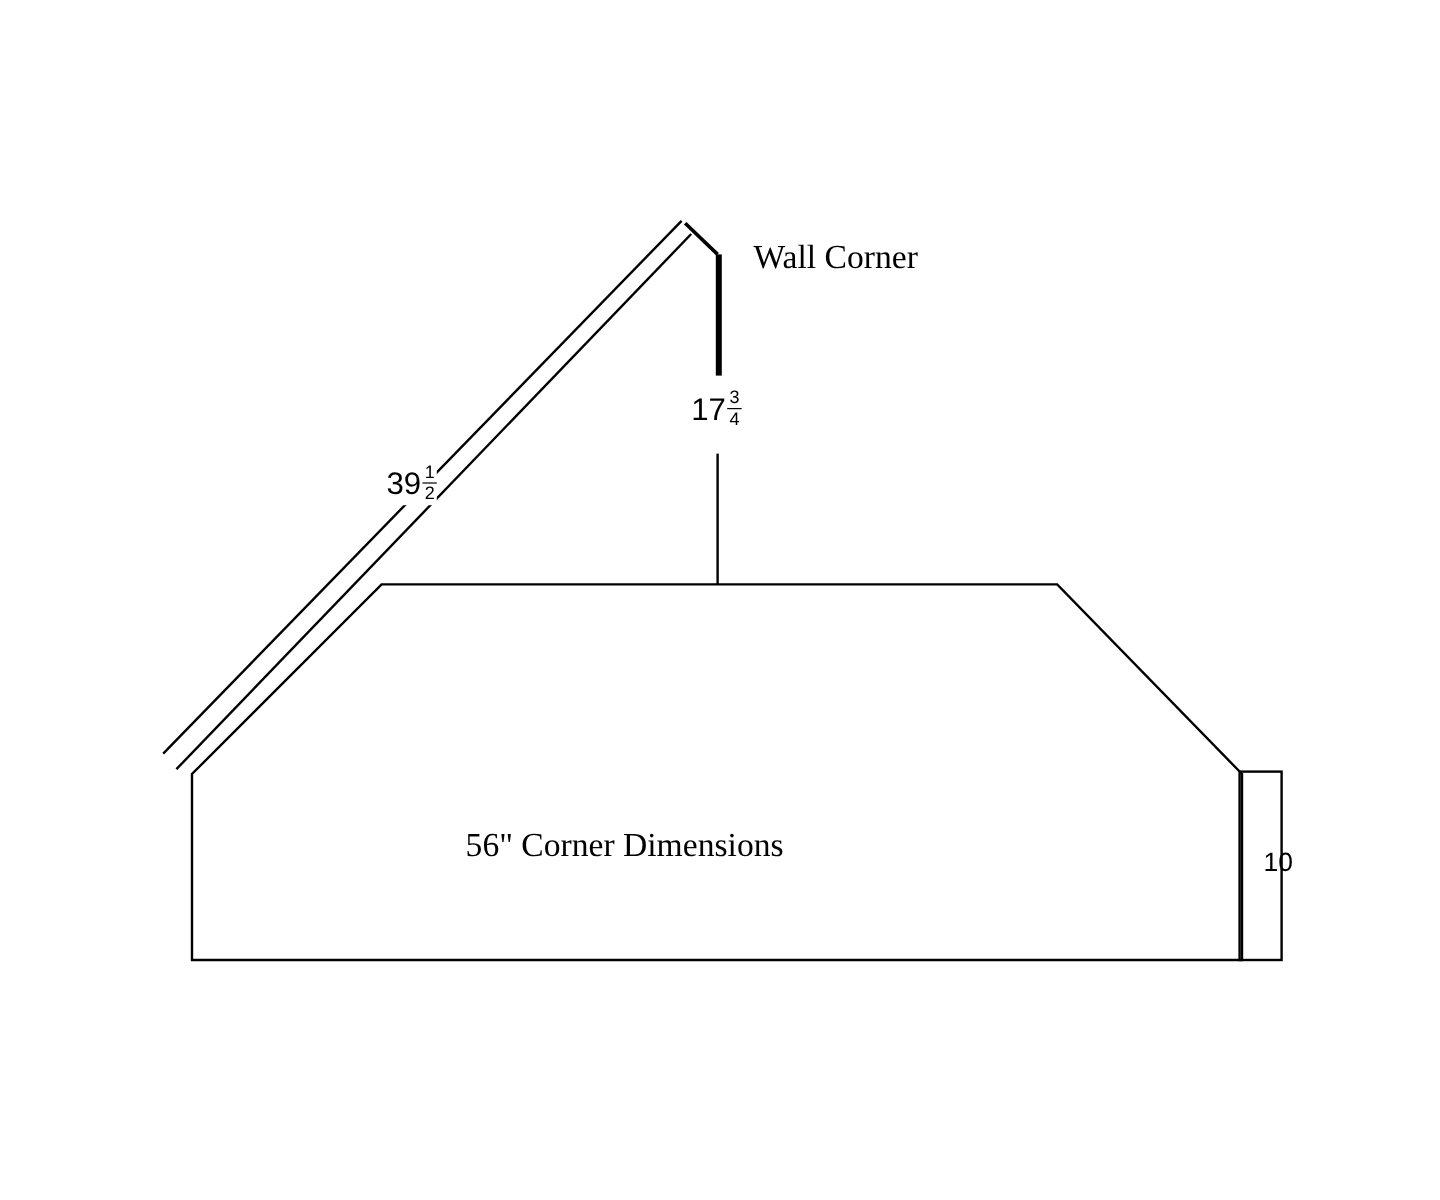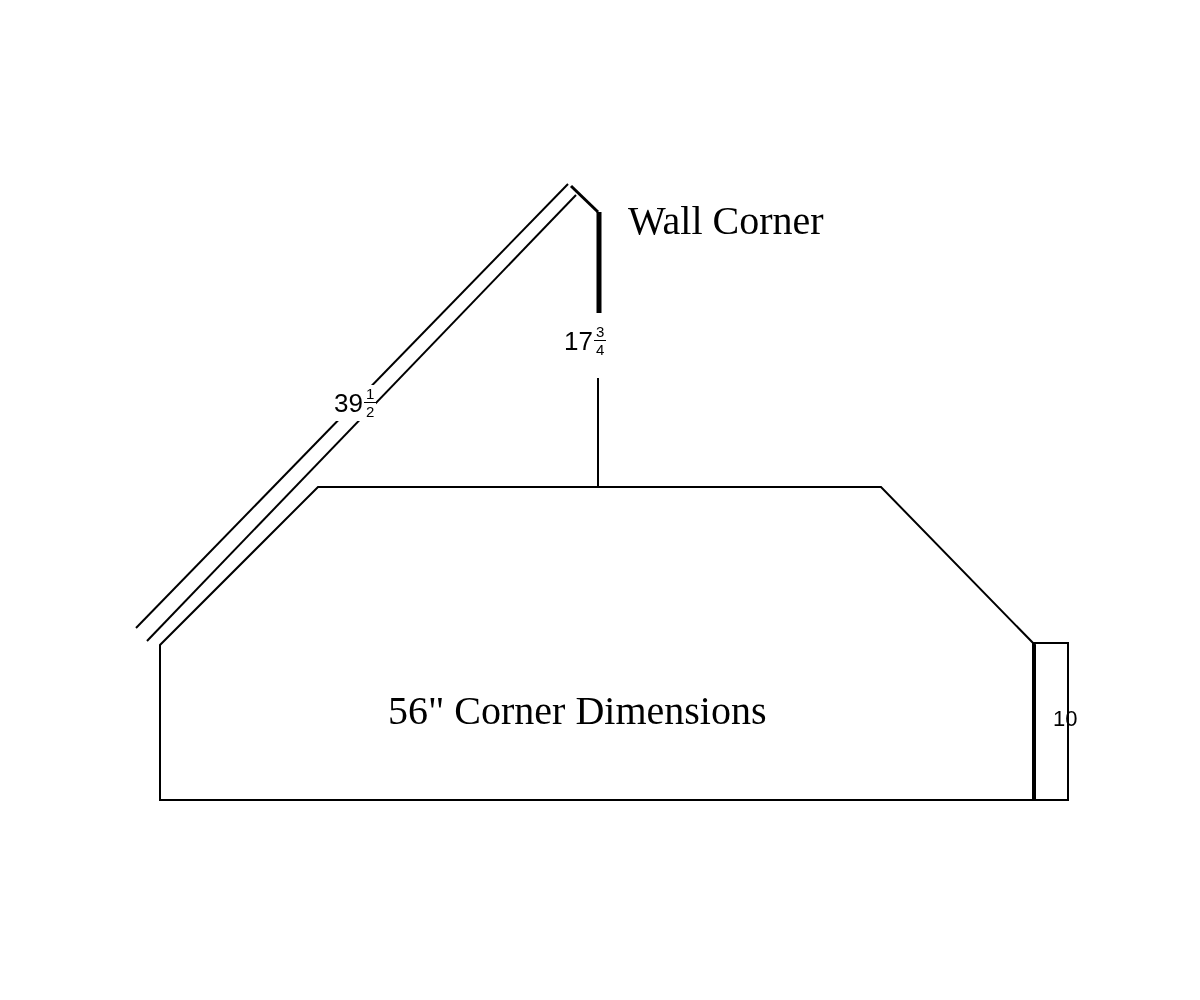--- a/index.html
+++ b/index.html
@@ -21,21 +21,21 @@
     left: 0;
     top: 0;
   }
   .label {
     position: absolute;
     white-space: nowrap;
     color: #000000;
   }
   .title-text {
     font-family: "Liberation Serif", serif;
-    font-size: 40px;
+    font-size: 28px;
     line-height: 1;
   }
   .dim {
     display: flex;
     align-items: center;
     font-family: "Liberation Sans", sans-serif;
     background: #ffffff;
   }
   .dim .whole {
     font-size: 26px;
@@ -79,29 +79,29 @@
 
     <line x1="571" y1="186" x2="598" y2="212" stroke="#000000" stroke-width="3"></line>
 
     <line x1="599" y1="212" x2="599" y2="313" stroke="#000000" stroke-width="5"></line>
 
     <line x1="598" y1="378" x2="598" y2="487" stroke="#000000" stroke-width="2"></line>
   </svg>
 
   <div class="label title-text" style="left:628px; top:201px;">Wall Corner</div>
 
-  <div class="label dim" style="left:334px; top:385px;">
+  <div class="label dim" style="left:322px; top:385px;">
     <span class="whole">39</span>
       <span class="frac">
         <span class="num">1</span>
         <span class="den">2</span>
       </span>
   </div>
 
-  <div class="label dim" style="left:564px; top:323px;">
+  <div class="label dim" style="left:576px; top:323px;">
     <span class="whole">17</span>
       <span class="frac">
         <span class="num">3</span>
         <span class="den">4</span>
       </span>
   </div>
 
   <div class="label title-text" style="left:388px; top:691px;">56" Corner Dimensions</div>
 
   <div class="label dim-plain" style="left:1053px; top:708px;text-align:right;">10</div>

